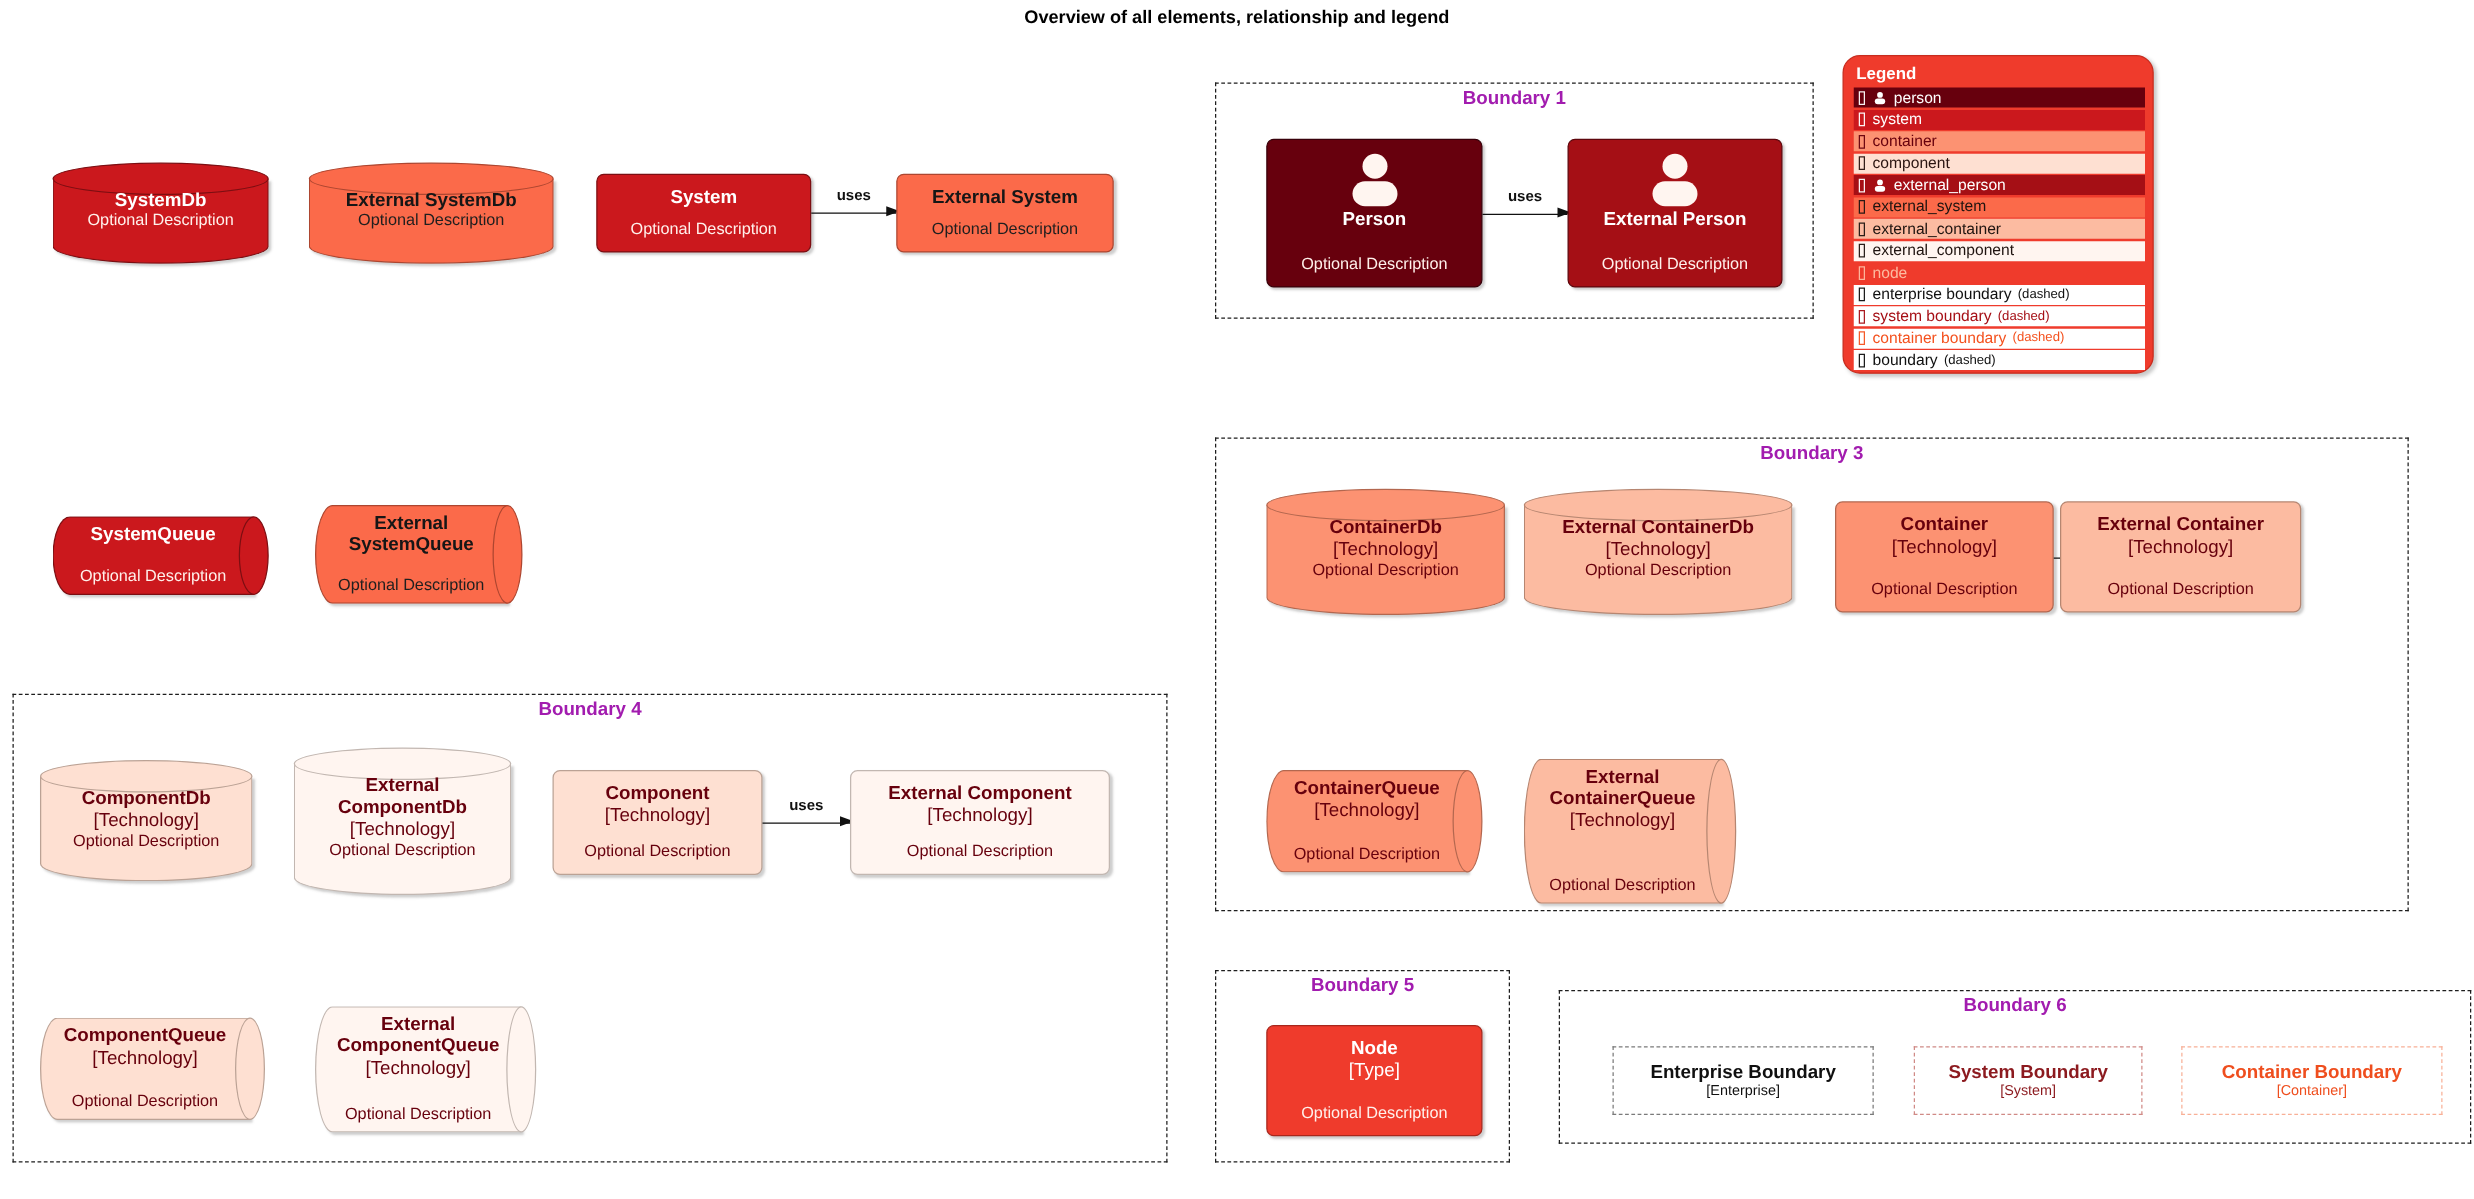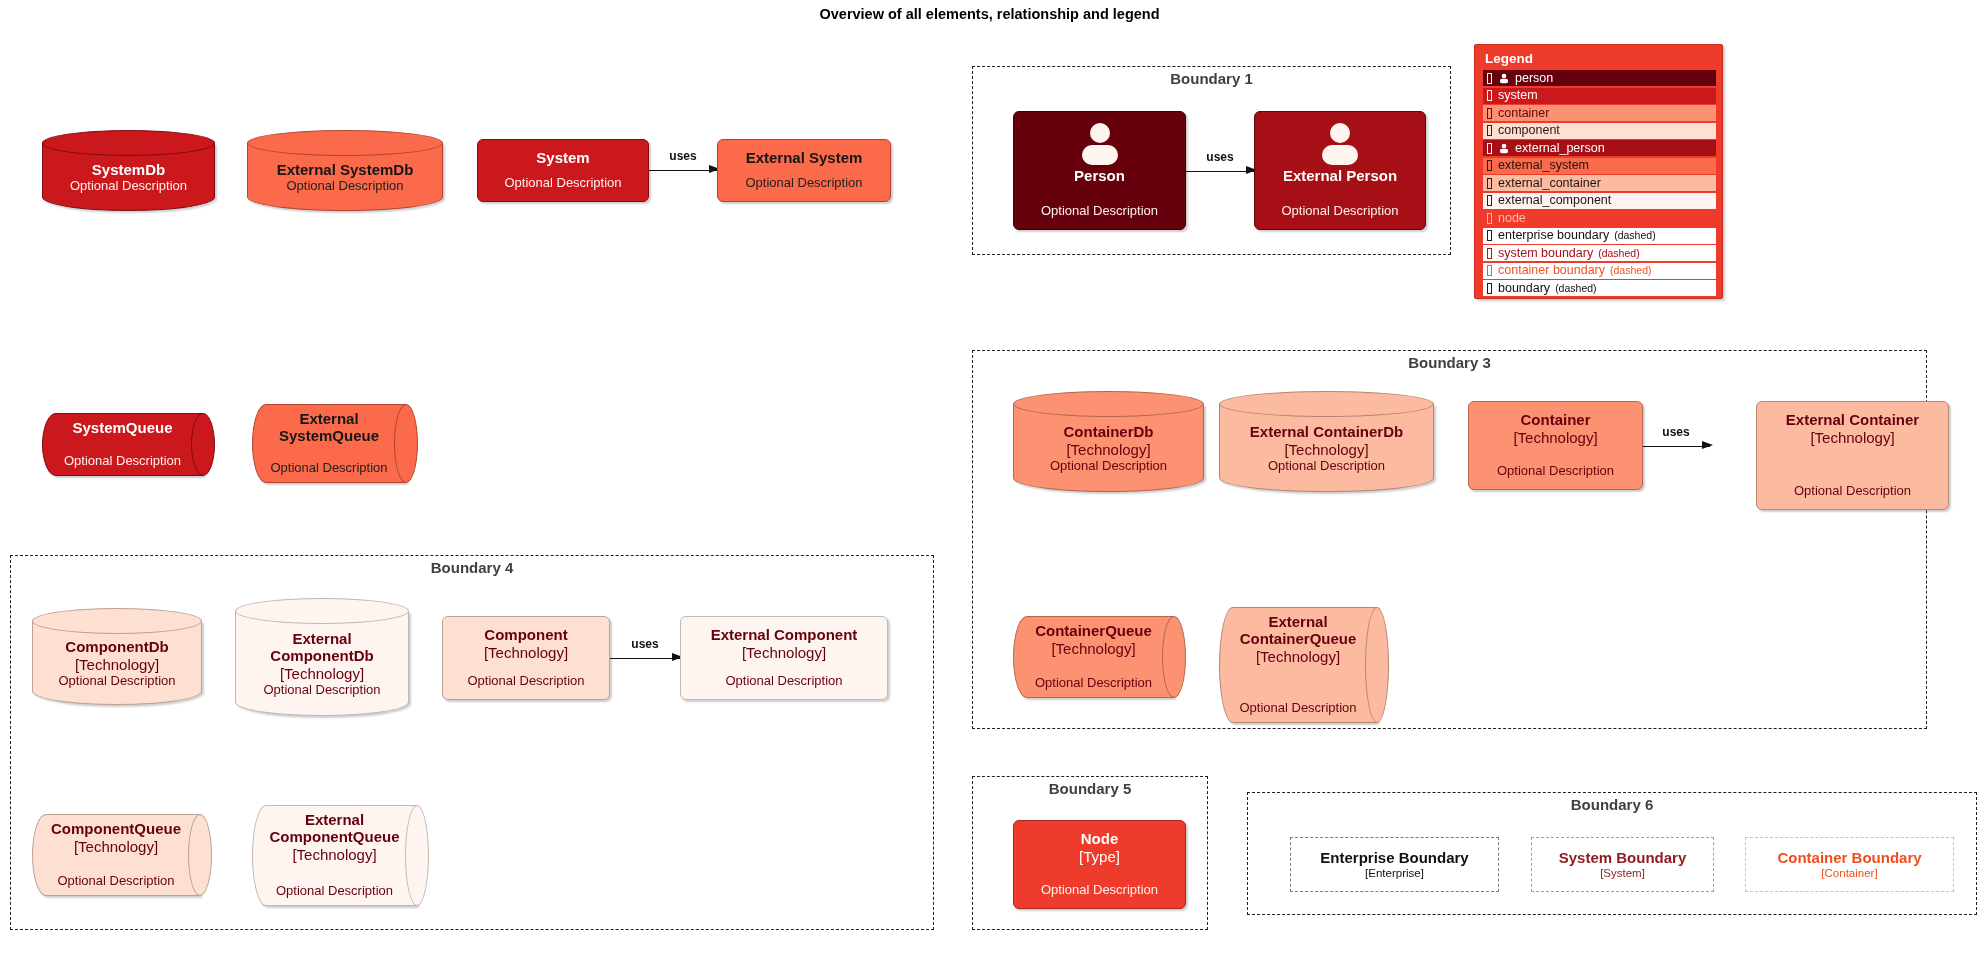--- a/index.html
+++ b/index.html
@@ -7,21 +7,21 @@
           font-family:"Liberation Sans","DejaVu Sans",sans-serif;}
 
   .main-title{position:absolute;top:6px;left:0;right:0;text-align:center;
               font-size:14.5px;font-weight:700;color:#000;}
   .footer{position:absolute;top:941px;left:0;right:0;text-align:center;
           font-size:12px;color:#8a8a8a;}
 
   
   .boundary{position:absolute;border:1.7px dashed #1d1d1d;box-sizing:border-box;}
   .b-label{position:absolute;top:3px;left:0;right:0;text-align:center;
-           font-weight:700;font-size:15px;color:#404040;}
+           font-weight:700;font-size:15px;color:#a21caf;}
 
   .iboundary{position:absolute;box-sizing:border-box;display:flex;flex-direction:column;
              align-items:center;justify-content:center;gap:2px;background:#fff;}
   .ib-title{font-weight:700;font-size:15px;line-height:1.1;}
   .ib-type{font-size:11.5px;line-height:1;}
   .ib-enterprise{border:1.6px dashed #7a7a7a;color:#101010;}
   .ib-system{border:1.6px dashed #d08a86;color:#8c1a1f;}
   .ib-container{border:1.6px dashed #f8b097;color:#ef4e1e;}
 
   
@@ -48,21 +48,21 @@
   .box-content{position:absolute;inset:0;display:flex;flex-direction:column;align-items:center;
                justify-content:space-between;padding:9px 4px 10px;box-sizing:border-box;}
 
   
   .db .db-lid{position:absolute;left:0;right:0;top:0;height:26px;border-radius:50%;
               background:var(--bg);border:1px solid var(--bd);box-sizing:border-box;z-index:2;}
   .db .db-body{position:absolute;left:0;right:0;top:13px;bottom:0;background:var(--bg);
                border:1px solid var(--bd);border-top:none;box-sizing:border-box;
                border-radius:0 0 50% 50% / 0 0 14px 14px;box-shadow:2px 2px 2px rgba(80,80,80,.28);}
   .db .db-content{position:absolute;left:0;right:0;top:22px;bottom:8px;z-index:3;
-                  display:flex;flex-direction:column;align-items:center;justify-content:center;
+                  display:flex;flex-direction:column;align-items:center;justify-content:flex-start;
                   padding:0 6px;box-sizing:border-box;}
 
   
   .queue .q-body{position:absolute;left:0;right:12px;top:0;bottom:0;background:var(--bg);
                  border:1px solid var(--bd);border-right:none;box-sizing:border-box;
                  border-radius:14px 0 0 14px / 50% 0 0 50%;box-shadow:2px 2px 2px rgba(80,80,80,.28);}
   .queue .q-cap{position:absolute;right:0;top:0;bottom:0;width:24px;border-radius:50%;
                 background:var(--bg);border:1px solid var(--bd);box-sizing:border-box;z-index:2;}
   .queue .q-content{position:absolute;left:6px;right:18px;top:6px;bottom:7px;z-index:3;
                     display:flex;flex-direction:column;align-items:center;justify-content:space-between;}
@@ -70,21 +70,21 @@
   
   .person-icon{display:block;margin:0 auto;}
 
   
   .arrow{position:absolute;height:0;border-top:1.7px solid #111;}
   .arrow::after{content:'';position:absolute;right:-3px;top:-5.6px;width:0;height:0;
                 border-left:11px solid #111;border-top:4.5px solid transparent;border-bottom:4.5px solid transparent;}
   .arrow-label{position:absolute;transform:translateX(-50%);font-weight:700;font-size:12px;color:#111;}
 
   
-  .legend{position:absolute;background:#ef3b2c;border:1px solid #c82c1e;border-radius:2px;
+  .legend{position:absolute;background:#ef3b2c;border:1px solid #c82c1e;border-radius:14px;
           box-shadow:2px 2px 3px rgba(80,80,80,.3);box-sizing:border-box;padding:5px 6px 6px 8px;}
   .lg-title{font-weight:700;font-size:13.5px;color:#ffffff;margin:1px 0 4px 2px;}
   .lg-row{height:16px;margin-bottom:1.5px;display:flex;align-items:center;
           padding-left:4px;font-size:12.5px;line-height:1;}
   .tofu{display:inline-block;width:5px;height:11px;border:1px solid currentColor;
         box-sizing:border-box;margin-right:6px;flex:0 0 auto;opacity:.95;}
   .lg-person{margin-right:5px;flex:0 0 auto;}
   .lg-suffix{font-size:10.5px;margin-left:5px;}
   .r0{background:#67000d;color:#ffffff;}
   .r1{background:#cb181d;color:#ffffff;}
@@ -382,21 +382,21 @@
           <div class="el-title">Container</div>
       <div class="el-tech">[Technology]</div>
         </div>
       <div class="el-desc">Optional Description</div>
       </div>
   </div>
 
   <div class="arrow" style="left:1643px;top:446px;width:67px"></div>
   <div class="arrow-label" style="left:1676px;top:425px">uses</div>
 
-  <div class="el box f-xcontainer" style="left:1756px;top:401px;width:193px;height:109px">
+  <div class="el box f-xcontainer" style="left:1648px;top:401px;width:193px;height:89px">
     <div class="box-content">
         <div class="tgrp">
           <div class="el-title">External Container</div>
       <div class="el-tech">[Technology]</div>
         </div>
       <div class="el-desc">Optional Description</div>
       </div>
   </div>
 
   <div class="el queue f-container" style="left:1013px;top:616px;width:173px;height:82px">

